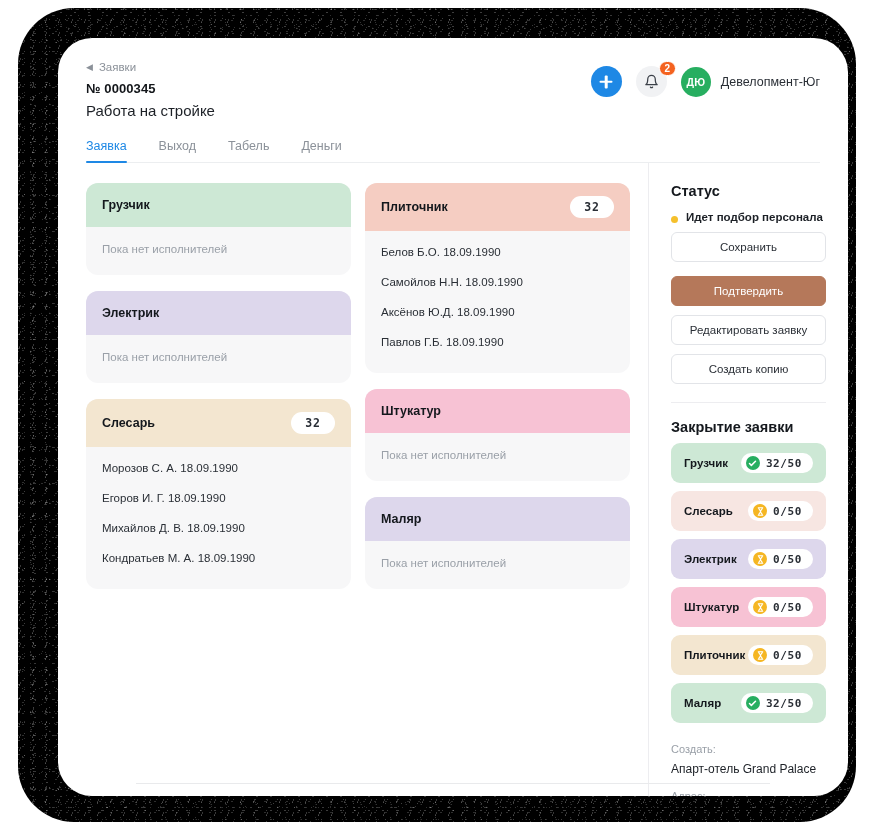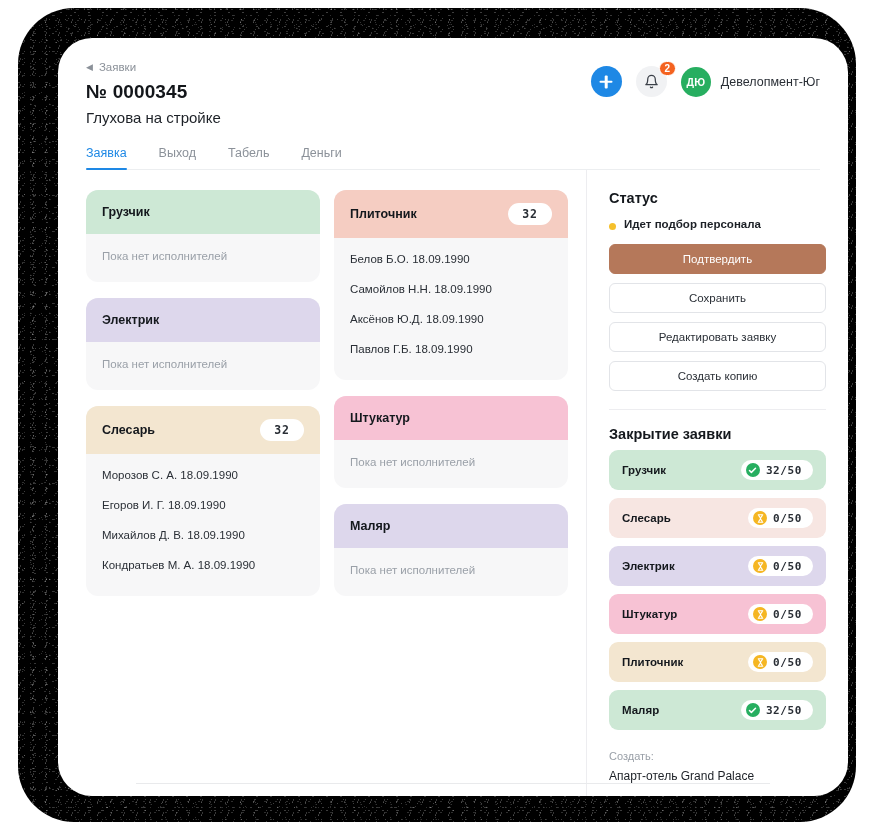--- a/index.html
+++ b/index.html
@@ -72,21 +72,21 @@
     font-size: 11.5px;
     line-height: 14px;
   }
   .breadcrumb .caret {
     font-size: 9px;
     color: #8b9199;
     line-height: 1;
   }
   .order-no {
     margin-top: 7px;
-    font-size: 19px;
+    font-size: 13px;
     font-weight: bold;
     color: #13161a;
     letter-spacing: .1px;
   }
   .order-title {
     margin-top: 6px;
     font-size: 15px;
     color: #1c2026;
   }
 
@@ -230,21 +230,21 @@
     padding: 10px 0 4px 0;
   }
   .worker {
     font-size: 11.5px;
     color: #2a2f36;
     padding: 9px 0;
   }
 
   
   .sidebar {
-    width: 262px;
+    width: 200px;
     border-left: 1px solid #ededf0;
     padding: 20px 22px 0 22px;
     overflow: hidden;
   }
   .side-title {
     font-size: 14.5px;
     font-weight: bold;
     color: #14181d;
   }
   .status-line {
@@ -359,21 +359,21 @@
   <div class="frame-noise"></div>
 
   <div class="app">
 
     <div class="header">
       <div class="breadcrumb">
         <span class="caret">◀</span>
         <span>Заявки</span>
       </div>
       <div class="order-no">№ 0000345</div>
-      <div class="order-title">Глухова на стройке</div>
+      <div class="order-title">Работа на стройке</div>
 
       <div class="header-actions">
         <button class="add-btn"></button>
 
         <div class="bell-wrap">
           <svg viewBox="0 0 24 24" fill="none" stroke="#3b4048" stroke-width="2" stroke-linecap="round" stroke-linejoin="round">
             <path d="M18 8A6 6 0 0 0 6 8c0 7-3 9-3 9h18s-3-2-3-9"></path>
             <path d="M13.7 21a2 2 0 0 1-3.4 0"></path>
           </svg>
           <span class="bell-badge">2</span>
@@ -457,22 +457,22 @@
 
       <div class="sidebar">
         <div class="side-title">Статус</div>
 
         <div class="status-line">
           <span class="status-dot" style="background: rgb(245, 192, 44);"></span>
           <span>Идет подбор персонала</span>
         </div>
 
         <div id="action-buttons">
+            <button class="btn btn-outline">Сохранить</button>
             <button class="btn btn-primary">Подтвердить</button>
-            <button class="btn btn-outline">Сохранить</button>
             <button class="btn btn-outline">Редактировать заявку</button>
             <button class="btn btn-outline">Создать копию</button>
           </div>
 
         <div class="divider"></div>
 
         <div class="closing-title">Закрытие заявки</div>
         <div id="closing-rows">
             <div class="closing-row" style="background: rgb(205, 232, 213);">
               <span class="closing-name">Грузчик</span>

